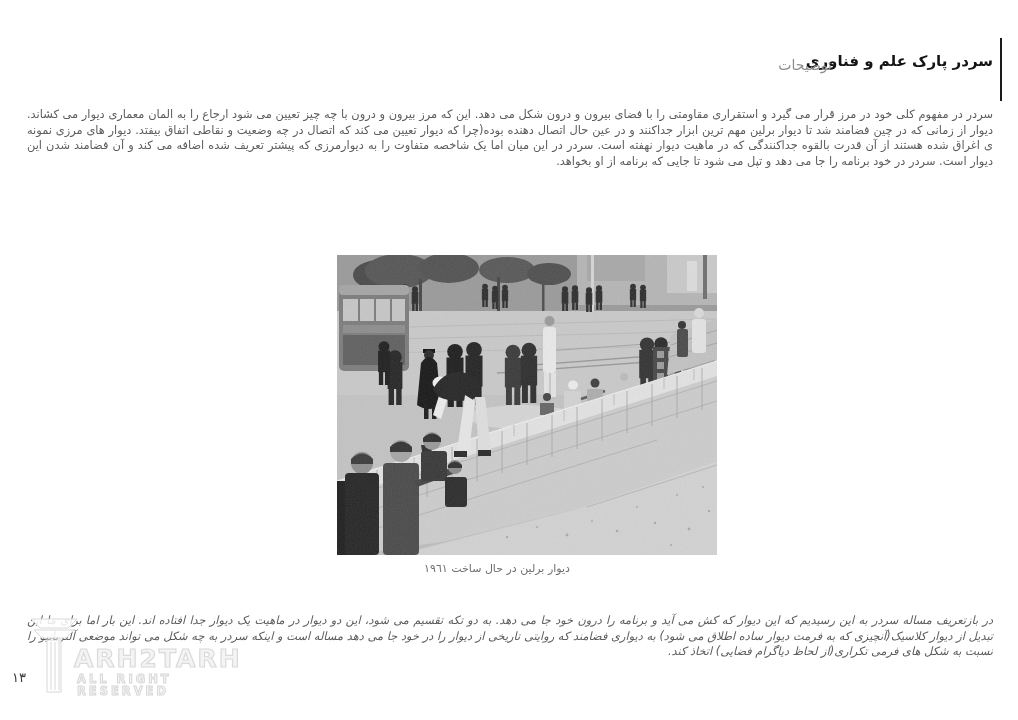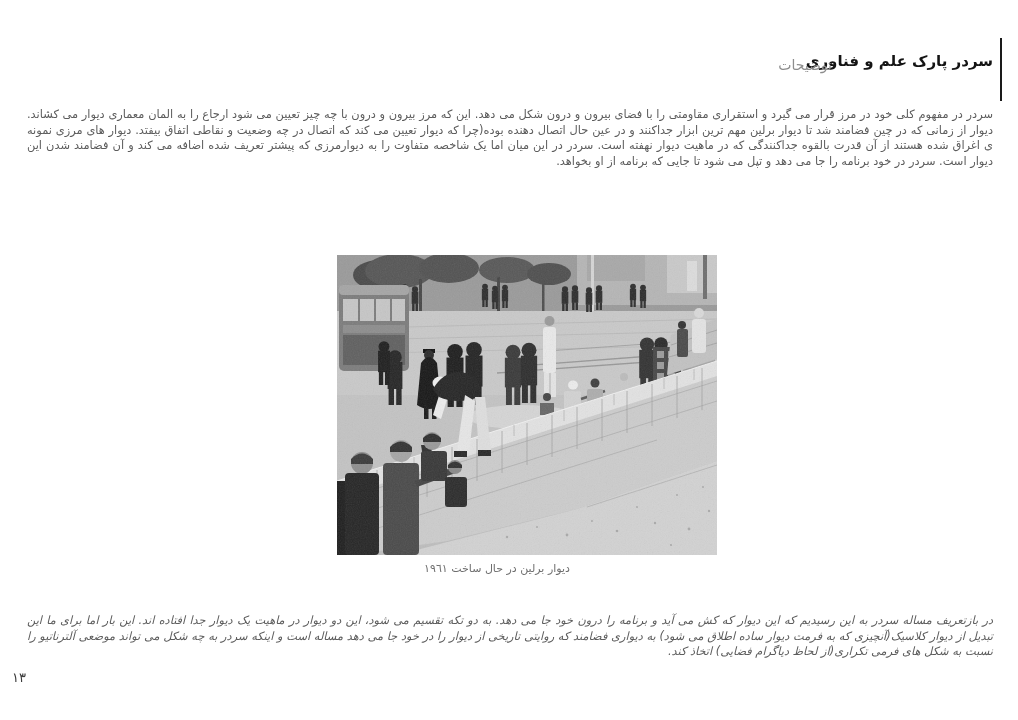--- a/index.html
+++ b/index.html
@@ -265,16 +265,28 @@
       <path d="M111,210 Q118,203 125,210 L125,213 L111,213 Z" fill="#303030"></path>
       <rect x="108" y="222" width="22" height="30" rx="3" fill="#2c2c2c"></rect>
 
       <rect width="380" height="300" filter="url(#grain)" opacity="0.13"></rect>
     </svg>
     <figcaption>دیوار برلین در حال ساخت ١٩٦١</figcaption>
   </figure>
 
   <p class="para bottom">در بازتعریف مساله سردر به این رسیدیم که این دیوار که کش می آید و برنامه را درون خود جا می دهد. به دو تکه تقسیم می شود، این دو دیوار در ماهیت یک دیوار جدا افتاده اند. این بار اما برای ما این تبدیل از دیوار کلاسیک(آنچیزی که به فرمت دیوار ساده اطلاق می شود) به دیواری فضامند که روایتی تاریخی از دیوار را در خود جا می دهد مساله است و اینکه سردر به چه شکل می تواند موضعی آلترناتیو را نسبت به شکل های فرمی تکراری(از لحاظ دیاگرام فضایی) اتخاذ کند.</p>
 
+  <div class="wm">
+    <svg class="wm-col" width="48" height="78" viewBox="0 0 48 78" xmlns="http://www.w3.org/2000/svg">
+      <g fill="rgba(255,255,255,0.85)" stroke="#d8d8d8" stroke-width="1">
+        <path d="M1,3 H47 L38,12 H10 Z"></path>
+        <path d="M4,14 H44 L36,22 H12 Z"></path>
+        <rect x="17" y="24" width="14" height="52"></rect>
+      </g>
+      <path d="M21,26 V74 M25,26 V74 M29,26 V74" stroke="#d8d8d8" stroke-width="1"></path>
+    </svg>
+    <span class="wm-brand">ARH2TARH</span>
+    <span class="wm-tagline">ALL RIGHT RESERVED</span>
+  </div>
 
   <div class="pagenum">١٣</div>
 
 </div>
 
 </body></html>

